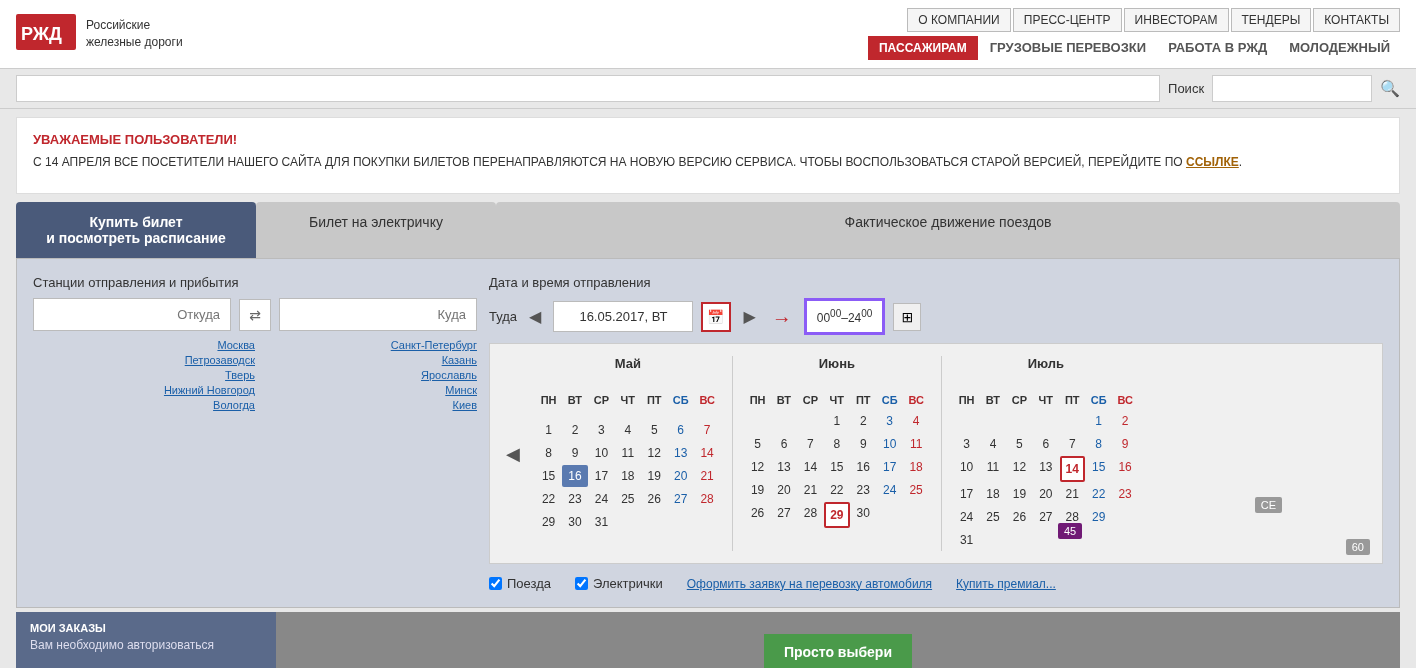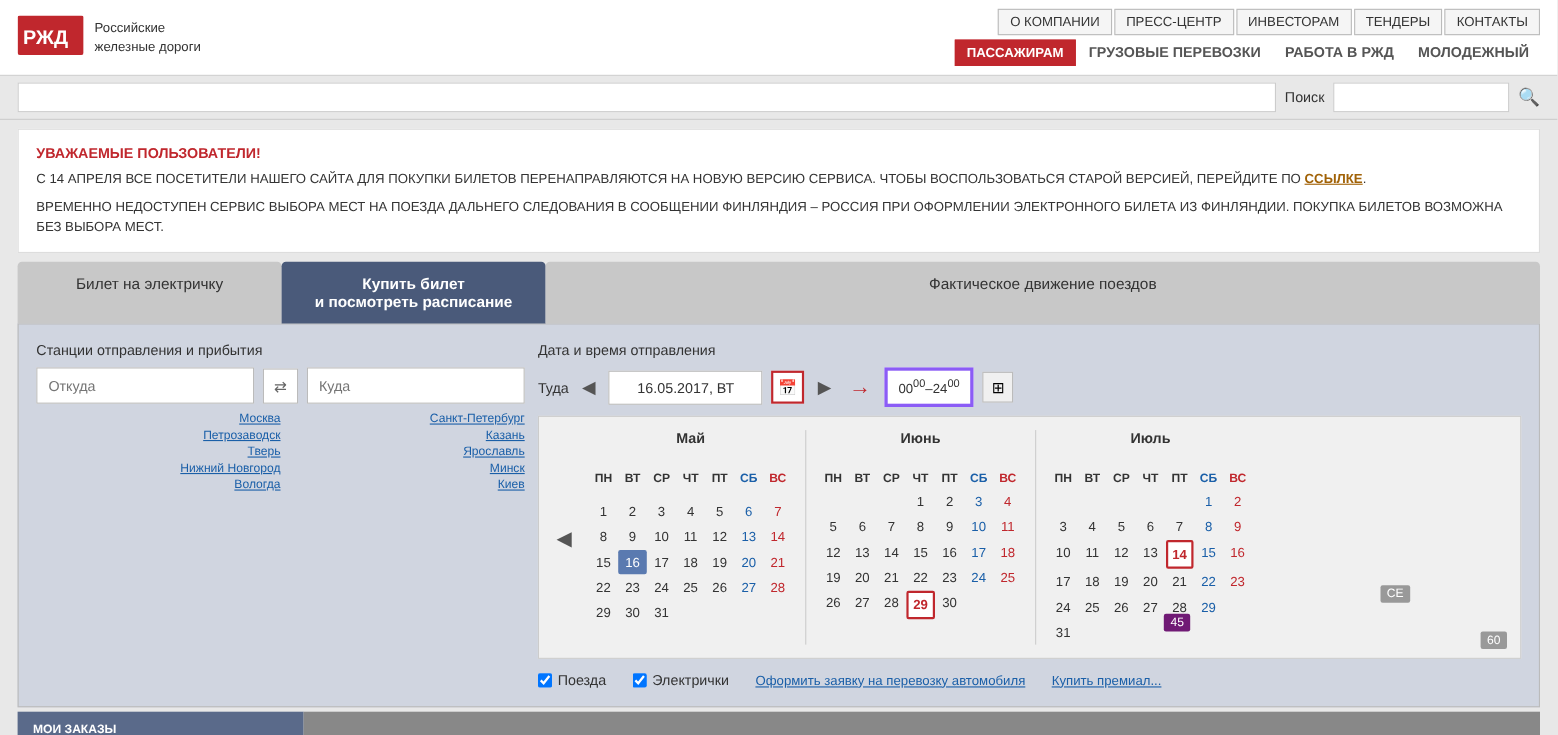--- a/index.html
+++ b/index.html
@@ -40,21 +40,21 @@
     .tab.active { background: #4a5a7a; font-weight: bold; }
     .tab.inactive { background: #c8c8c8; color: #333; }
 
     
     .form-area { background: #d0d5e0; padding: 16px; border: 1px solid #bbb; }
     .form-row { display: flex; gap: 12px; align-items: flex-start; }
     .stations-section { flex: 0 0 420px; }
     .datetime-section { flex: 1; }
     .section-title { font-size: 13px; color: #333; margin-bottom: 8px; }
     .input-row { display: flex; align-items: center; gap: 8px; margin-bottom: 8px; }
-    .station-input { flex: 1; padding: 8px 10px; border: 1px solid #bbb; font-size: 13px; color: #999; background: #fff; }
+    .station-input { flex: 1; padding: 8px 10px; border: 1px solid #bbb; font-size: 13px; color: #999; background: #fff; text-align: right; }
     .swap-btn { width: 32px; height: 32px; background: #fff; border: 1px solid #bbb; cursor: pointer; display: flex; align-items: center; justify-content: center; font-size: 14px; color: #666; }
     .quick-links { display: flex; gap: 0; }
     .quick-links-col { flex: 1; }
     .quick-link { color: #1a5fa8; font-size: 11px; text-decoration: underline; cursor: pointer; display: block; margin-bottom: 3px; text-align: right; }
 
     
     .direction-label { font-size: 13px; color: #333; white-space: nowrap; }
     .date-nav-btn { background: none; border: none; cursor: pointer; font-size: 16px; color: #555; padding: 0 4px; }
     .date-display { padding: 7px 23px; border: 1px solid #bbb; background: #fff; font-size: 13px; min-width: 140px; text-align: center; }
     .calendar-btn { width: 30px; height: 30px; border: 2px solid #c0272d; background: #fff; cursor: pointer; display: flex; align-items: center; justify-content: center; color: #555; font-size: 14px; }
@@ -126,31 +126,30 @@
   <span class="search-label">Поиск</span>
   <input class="search-field" type="text" style="">
   <button class="search-icon-btn">🔍</button>
 </div>
 
 <div class="notice">
   <div class="notice-title">УВАЖАЕМЫЕ ПОЛЬЗОВАТЕЛИ!</div>
   <div class="notice-text">
     <span>С 14 АПРЕЛЯ ВСЕ ПОСЕТИТЕЛИ НАШЕГО САЙТА ДЛЯ ПОКУПКИ БИЛЕТОВ ПЕРЕНАПРАВЛЯЮТСЯ НА НОВУЮ ВЕРСИЮ СЕРВИСА. ЧТОБЫ ВОСПОЛЬЗОВАТЬСЯ СТАРОЙ ВЕРСИЕЙ, ПЕРЕЙДИТЕ ПО </span><a class="notice-link">ССЫЛКЕ</a><span>.</span>
   </div>
-  <div class="notice-text2">ВРЕМЕННО НЕДОСТУПЕН СЕРВИС ВЫБОРА МЕСТ НА ПОЕЗДА ДАЛЬНЕГО СЛЕДОВАНИЯ В СООБЩЕНИИ ФИНЛЯНДИЯ – РОССИЯ ПРИ ОФОРМЛЕНИИ ЭЛЕКТРОННОГО БИЛЕТА ИЗ ФИНЛЯНДИИ. ПОКУПКА БИЛЕТОВ ВОЗМОЖНА БЕЗ ВЫБОРА МЕСТ.</div>
 </div>
 
 <div class="main">
 
   <div class="tabs">
+    <div class="tab active" style="flex:0 0 240px;">
+      <span>Купить билет<br>и посмотреть расписание</span>
+    </div>
     <div class="tab inactive" style="flex:0 0 240px;">
       <span>Билет на электричку</span>
-    </div>
-    <div class="tab active" style="flex:0 0 240px;">
-      <span>Купить билет<br>и посмотреть расписание</span>
     </div>
     <div class="tab inactive" style="flex:1;">
       <span>Фактическое движение поездов</span>
     </div>
   </div>
 
   <div class="form-area">
     <div class="form-row">
 
       <div class="stations-section">

